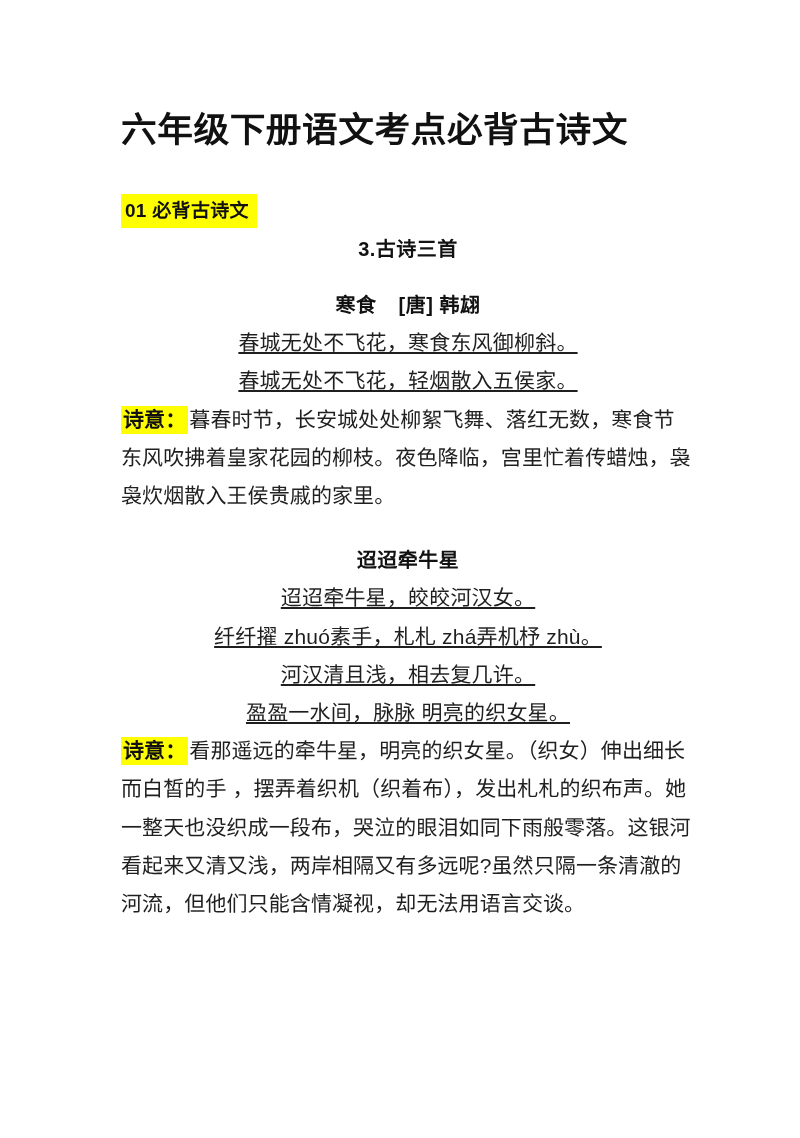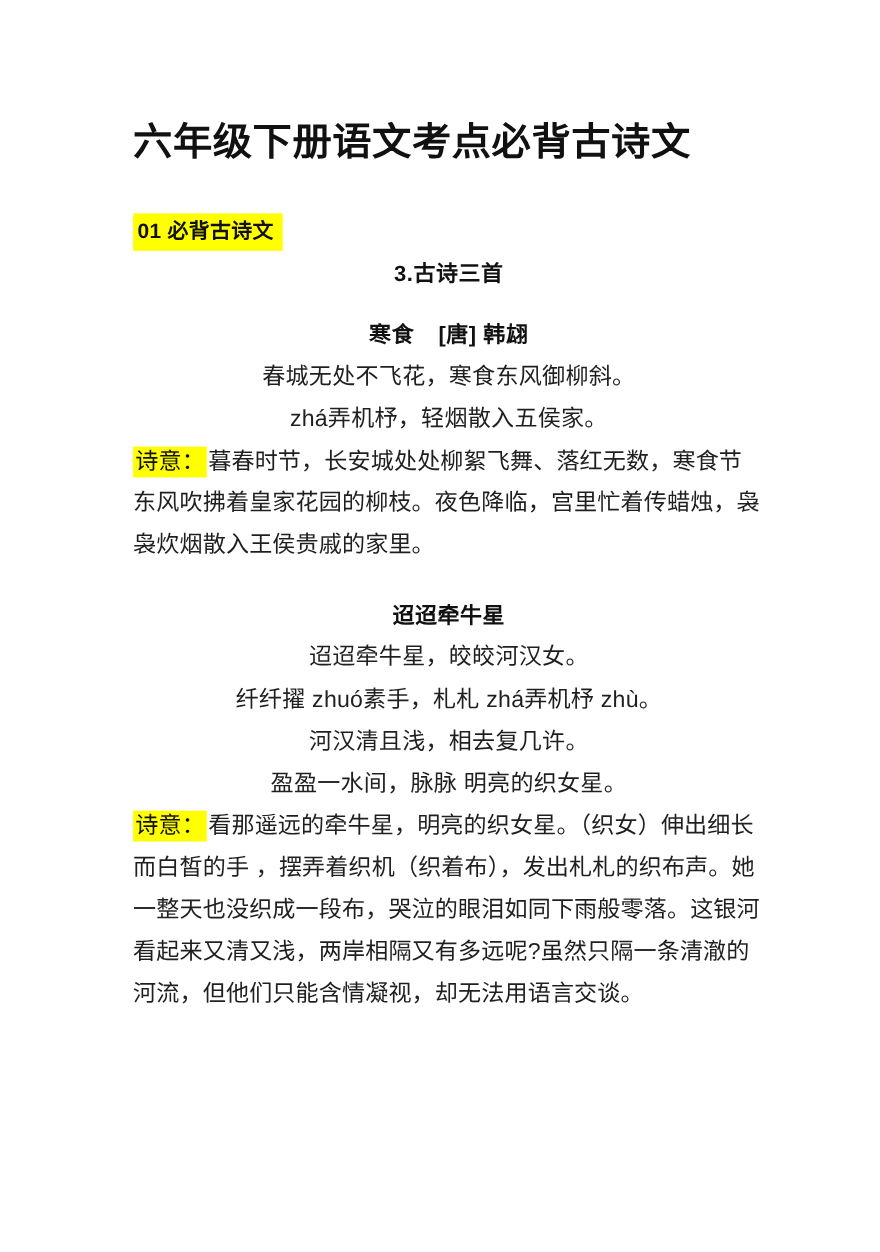--- a/index.html
+++ b/index.html
@@ -76,34 +76,35 @@
   .poem-heading .spacer { display: inline-block; width: 22px; }
 
   
   .poem-line {
     text-align: center;
     font-size: 21px;
     line-height: 1.82;
     color: #1f1f1f;
     margin: 0;
     letter-spacing: 0.2px;
+    text-decoration: underline;
   }
 
   
   .meaning-para {
     font-size: 21px;
     line-height: 1.82;
     color: #1f1f1f;
     margin: 0;
     text-align: left;
     text-justify: inter-ideograph;
     letter-spacing: 0.1px;
   }
   .meaning-label {
-    font-weight: 400;
+    font-weight: 700;
     color: #111111;
     padding: 2px 2px 3px 2px;
     margin-right: 1px;
   }
   .hl { background: #ffff00; margin-top: 32px; }
 </style>
 </head>
 <body>
 
 <div class="page">
@@ -115,21 +116,21 @@
       <span class="section-chip hl">01 必背古诗文</span>
     </div>
 
     <h2 class="poem-heading">3.古诗三首</h2>
 
     <div class="poem-group">
       <h3 class="poem-heading">
         <span>寒食</span><span class="spacer"></span><span>[唐] 韩翃</span>
       </h3>
       <p class="poem-line">春城无处不飞花，寒食东风御柳斜。</p>
-      <p class="poem-line">zhá弄机杼，轻烟散入五侯家。</p>
+      <p class="poem-line">春城无处不飞花，轻烟散入五侯家。</p>
 
       <p class="meaning-para">
         <span class="meaning-label hl">诗意：</span><span>暮春时节，长安城处处柳絮飞舞、落红无数，寒食节东风吹拂着皇家花园的柳枝。夜色降临，宫里忙着传蜡烛，袅袅炊烟散入王侯贵戚的家里。</span>
       </p>
     </div>
 
     <div class="poem-group">
       <h3 class="poem-heading sub">
         <span>迢迢牵牛星</span>
       </h3>

